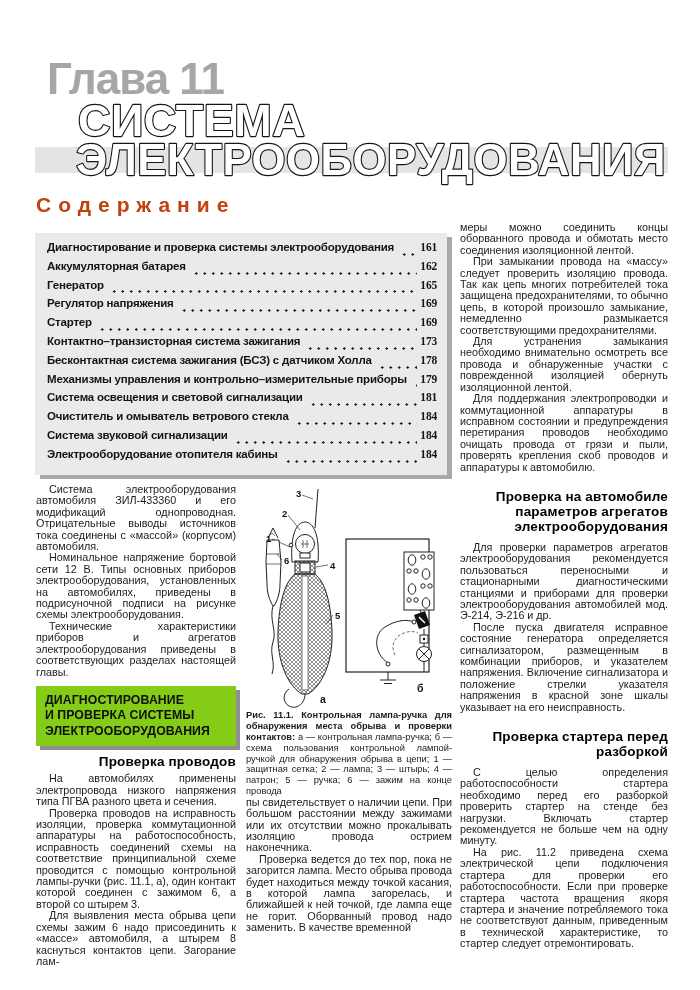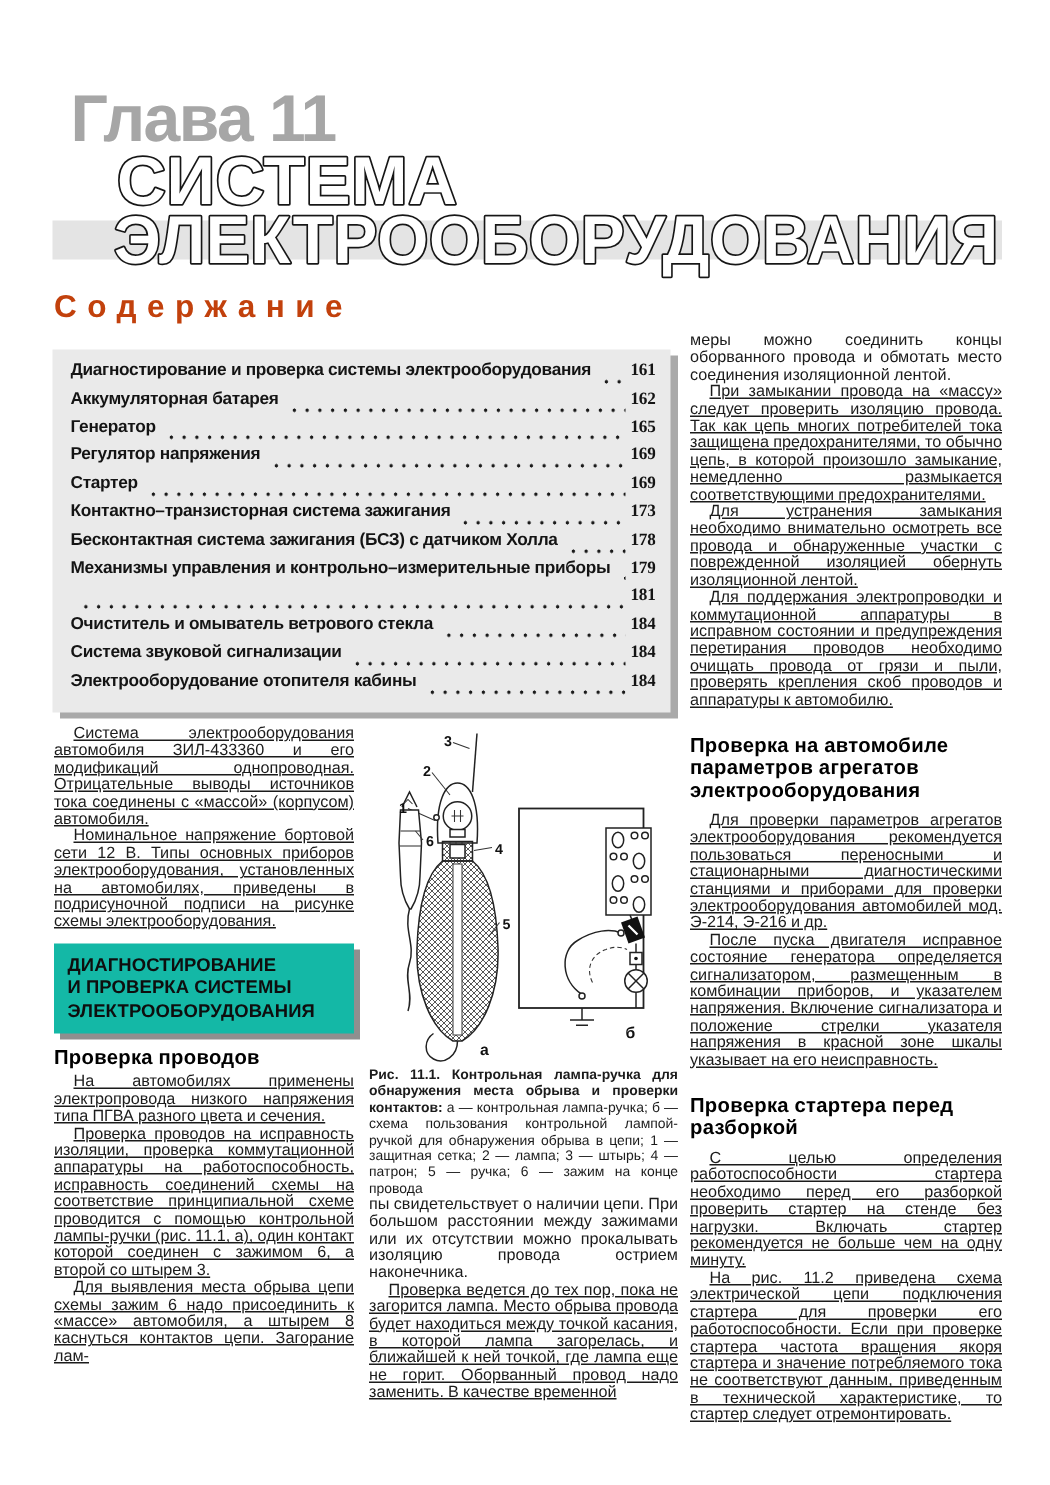--- a/index.html
+++ b/index.html
@@ -43,30 +43,30 @@
 
   
   .col{
     position:absolute;font-size:10.8px;line-height:11.4px;color:#1b1b1b;
     text-align:justify;word-spacing:-0.2px;
   }
   .col-left{left:36px;top:484px;width:200px;}
   .col-mid{left:246px;top:484px;width:206px;}
   .col-right{left:460px;top:222px;width:208px;}
   .col p{margin:0;}
-  .col p.ind{text-indent:13px;text-decoration:underline;}
+  .col p.ind{text-indent:13px;}
 
   .section-box{
-    margin:8px 0 8px;background:#14b8a6;box-shadow:4px 4px 0 #8f8f8f;
+    margin:8px 0 8px;background:#84cc16;box-shadow:4px 4px 0 #8f8f8f;
     padding:7px 9px;font-size:12.3px;font-weight:bold;line-height:15.5px;
     color:#0e0e0e;white-space:pre-line;text-align:left;letter-spacing:0.1px;
   }
   .sub-heading{
     margin:6px 0 4px;font-size:13.5px;font-weight:bold;line-height:15px;
-    color:#000;text-align:left;letter-spacing:0.2px;
+    color:#000;text-align:right;letter-spacing:0.2px;
   }
   .col-right .sub-heading{margin:16px 0 8px;}
 
   
   .figure{margin:0;}
   .fig-caption{
     margin:6px 0 8px;font-size:9.3px;line-height:10.8px;color:#1b1b1b;text-align:justify;
   }
   .cap-b{font-weight:bold;}
   .fig-label{font-family:"Liberation Sans",sans-serif;font-size:9.5px;font-weight:600;fill:#111;}
@@ -124,20 +124,21 @@
       <span class="toc-label">Бесконтактная система зажигания (БСЗ) с датчиком Холла</span>
       <span class="toc-dots"></span>
       <span class="toc-page">178</span>
     </div>
     <div class="toc-row">
       <span class="toc-label">Механизмы управления и контрольно–измерительные приборы</span>
       <span class="toc-dots"></span>
       <span class="toc-page">179</span>
     </div>
     <div class="toc-row">
+      <span class="toc-label">Система освещения и световой сигнализации</span>
       <span class="toc-dots"></span>
       <span class="toc-page">181</span>
     </div>
     <div class="toc-row">
       <span class="toc-label">Очиститель и омыватель ветрового стекла</span>
       <span class="toc-dots"></span>
       <span class="toc-page">184</span>
     </div>
     <div class="toc-row">
       <span class="toc-label">Система звуковой сигнализации</span>
@@ -147,20 +148,21 @@
     <div class="toc-row">
       <span class="toc-label">Электрооборудование отопителя кабины</span>
       <span class="toc-dots"></span>
       <span class="toc-page">184</span>
     </div>
   </div>
 
   <div class="col col-left">
     <p class="ind">Система электрооборудования автомобиля ЗИЛ-433360 и его модификаций однопроводная. Отрицательные выводы источников тока соединены с «массой» (корпусом) автомобиля.</p>
     <p class="ind">Номинальное напряжение бортовой сети 12 В. Типы основных приборов электрооборудования, установленных на автомобилях, приведены в подрисуночной подписи на рисунке схемы электрооборудования.</p>
+    <p class="ind">Технические характеристики приборов и агрегатов электрооборудования приведены в соответствующих разделах настоящей главы.</p>
     <div class="section-box">ДИАГНОСТИРОВАНИЕ
 И ПРОВЕРКА СИСТЕМЫ
 ЭЛЕКТРООБОРУДОВАНИЯ</div>
     <h3 class="sub-heading">Проверка проводов</h3>
     <p class="ind">На автомобилях применены электропровода низкого напряжения типа ПГВА разного цвета и сечения.</p>
     <p class="ind">Проверка проводов на исправность изоляции, проверка коммутационной аппаратуры на работоспособность, исправность соединений схемы на соответствие принципиальной схеме проводится с помощью контрольной лампы-ручки (рис. 11.1, а), один контакт которой соединен с зажимом 6, а второй со штырем 3.</p>
     <p class="ind">Для выявления места обрыва цепи схемы зажим 6 надо присоединить к «массе» автомобиля, а штырем 8 каснуться контактов цепи. Загорание лам-</p>
   </div>
 
   <div class="col col-mid">

